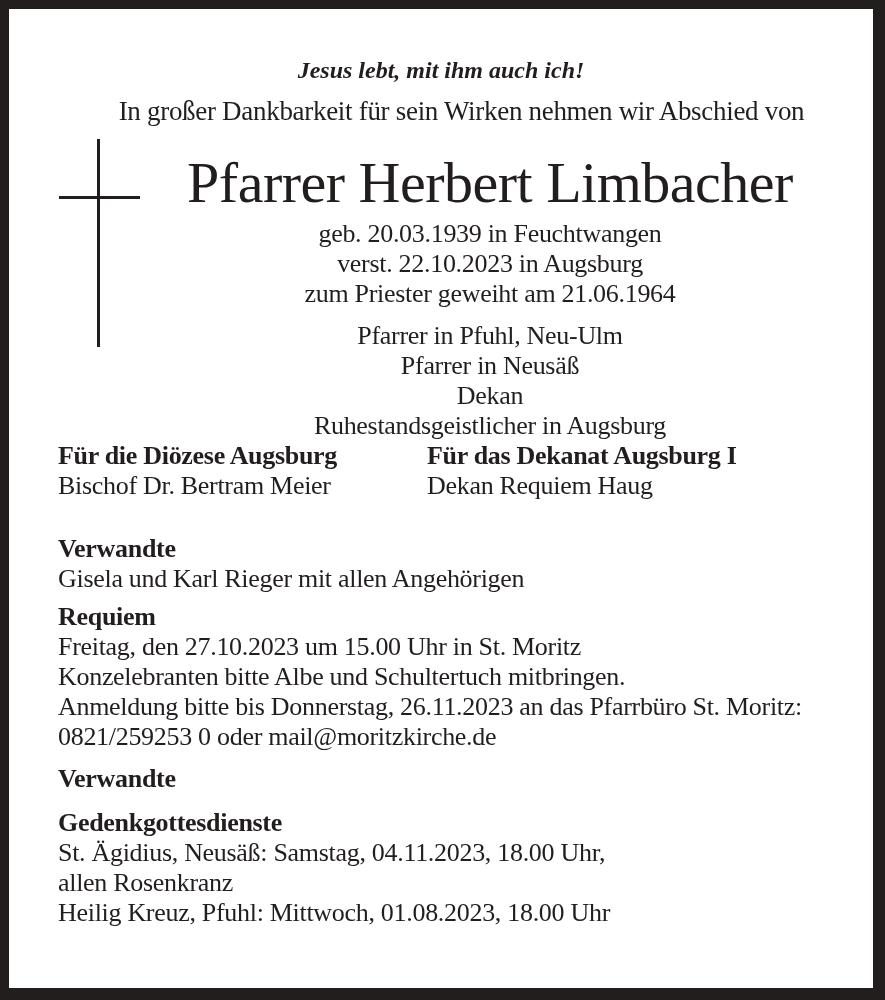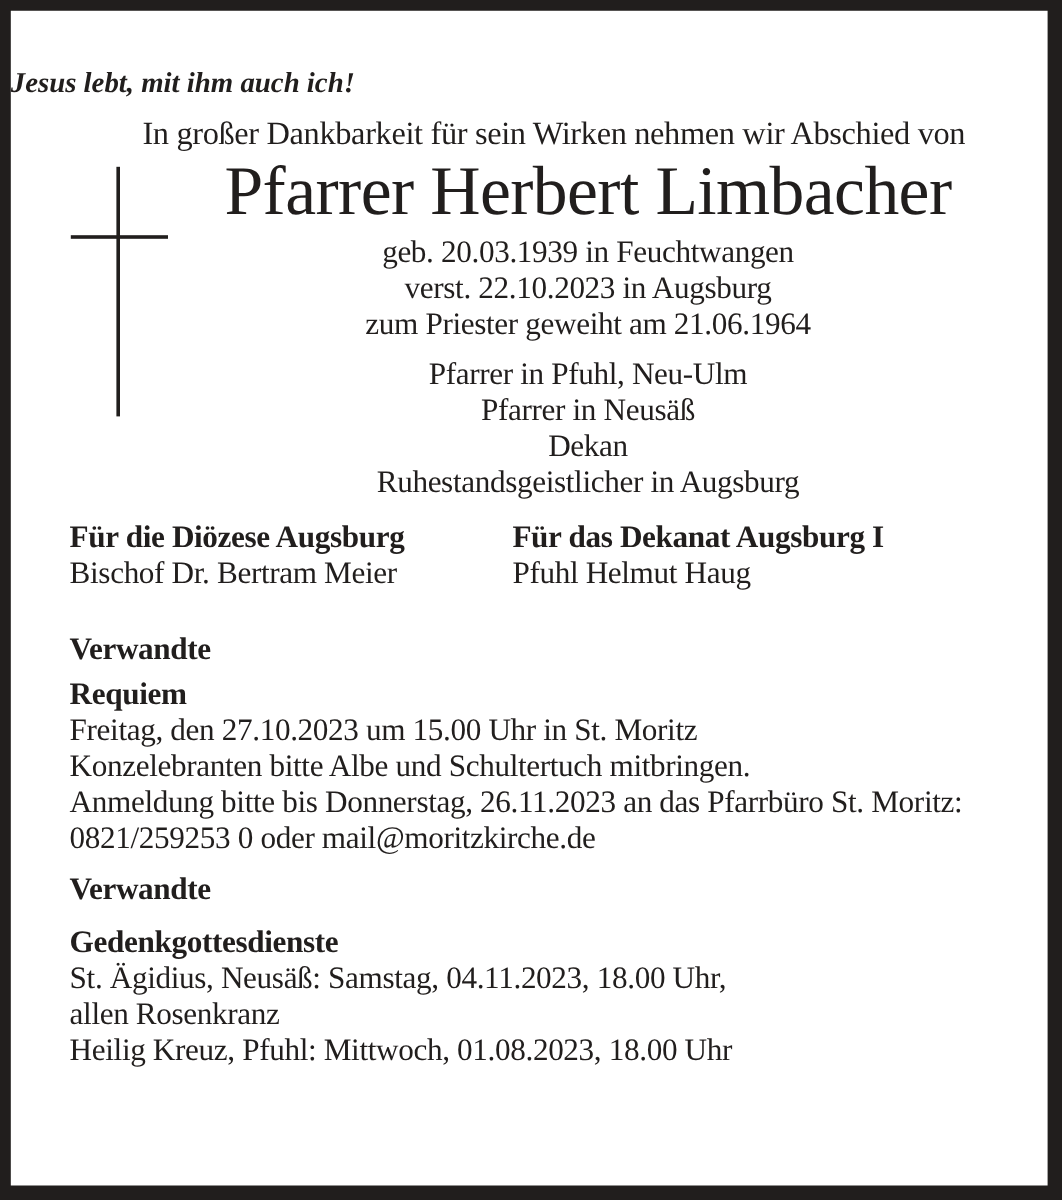--- a/index.html
+++ b/index.html
@@ -31,20 +31,21 @@
     position: absolute;
     left: 50px;
     top: 187px;
     width: 81px;
     height: 3px;
     background: #211e1d;
   }
 
   .motto {
     margin-top: 46px;
+    text-align: center;
     font-size: 24px;
     line-height: 30px;
     font-weight: bold;
     font-style: italic;
     white-space: nowrap;
   }
 
   .intro {
     margin-top: 10px;
     text-align: center;
@@ -54,21 +55,21 @@
     white-space: nowrap;
     padding-left: 41px;
   }
 
   .center-block {
     margin-left: 98px;
     text-align: center;
   }
 
   .deceased-name {
-    margin-top: 0;
+    margin-top: 24px;
     font-size: 58px;
     line-height: 64px;
     letter-spacing: -0.5px;
     white-space: nowrap;
   }
 
   .dates { margin-top: 4px; font-family: Liberation Serif, serif; }
   .dates > div,
   .positions > div {
     font-size: 26px;
@@ -81,21 +82,20 @@
   .body-block {
     margin-left: 49px;
     margin-right: 6px;
     font-size: 26px;
     line-height: 30px;
     letter-spacing: -0.3px;
   }
 
   .columns {
     display: flex;
-    margin-top: 16px;
   }
   .col-1 { width: 369px; flex: none; }
   .col-2 { flex: none; }
 
   .bold-line { font-weight: bold; white-space: nowrap; }
   .line { white-space: nowrap; }
 
   .section-verwandte   { margin-top: 33px; }
   .section-requiem     { margin-top: 8px; }
   .section-beisetzung  { margin-top: 12px; }
@@ -134,26 +134,27 @@
 
   <div class="body-block">
 
     <div class="columns">
       <div class="col-1">
         <div class="bold-line">Für die Diözese Augsburg</div>
         <div class="line">Bischof Dr. Bertram Meier</div>
       </div>
       <div class="col-2">
         <div class="bold-line">Für das Dekanat Augsburg I</div>
-        <div class="line">Pfuhl Helmut Haug</div>
+        <div class="line">Dekan Requiem Haug</div>
       </div>
     </div>
 
     <div class="section-verwandte">
       <div class="bold-line">Verwandte</div>
+      <div class="line">Gisela und Karl Rieger mit allen Angehörigen</div>
     </div>
 
     <div class="section-requiem">
       <div class="bold-line">Requiem</div>
       <div class="line">Freitag, den 27.10.2023 um 15.00 Uhr in St. Moritz</div>
       <div class="line">Konzelebranten bitte Albe und Schultertuch mitbringen.</div>
       <div class="line">Anmeldung bitte bis Donnerstag, 26.11.2023 an das Pfarrbüro St. Moritz:</div>
       <div class="line">0821/259253 0 oder mail@moritzkirche.de</div>
     </div>
 

